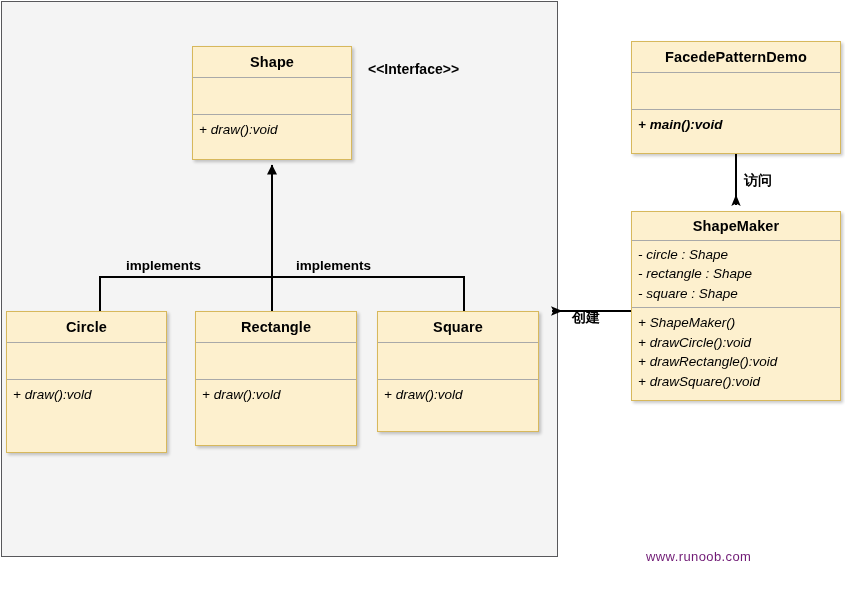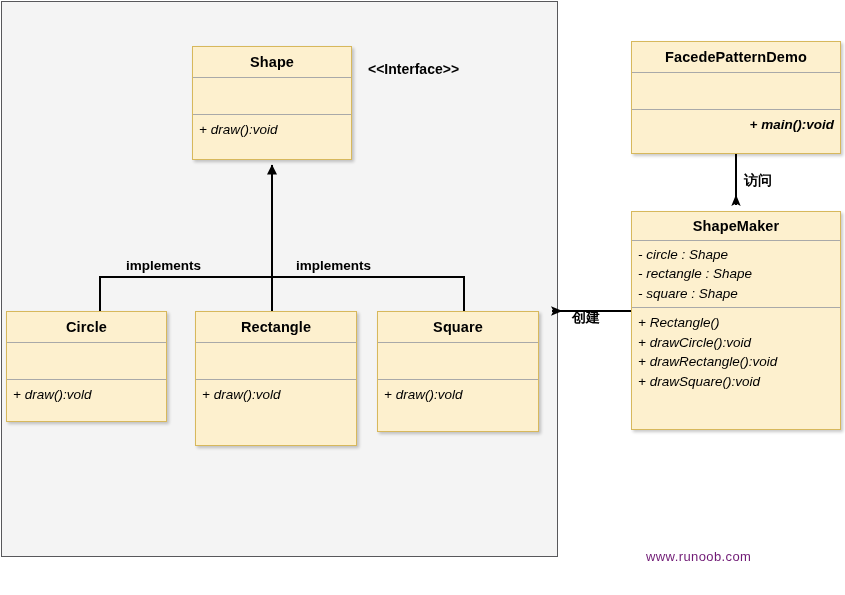--- a/index.html
+++ b/index.html
@@ -67,34 +67,33 @@
   }
   .uml-ops {
     padding: 5px 6px 6px 6px;
     font-size: 13.5px;
     color: #000;
     line-height: 1.45;
     flex: 1;
   }
   .uml-ops.bold, .uml-ops.bold div {
     font-weight: bold;
-    text-align: right;
   }
   .uml-attrs div, .uml-ops div {
     white-space: nowrap;
     font-style: italic;
   }
 
   
   .box-shape     { left: 192px; top:  46px; width: 160px; height: 114px; }
-  .box-circle    { left:   6px; top: 311px; width: 161px; height: 111px; }
+  .box-circle    { left:   6px; top: 311px; width: 161px; height: 142px; }
   .box-rectangle { left: 195px; top: 311px; width: 162px; height: 135px; }
   .box-square    { left: 377px; top: 311px; width: 162px; height: 121px; }
   .box-demo      { left: 631px; top:  41px; width: 210px; height: 113px; }
-  .box-maker     { left: 631px; top: 211px; width: 210px; height: 219px; }
+  .box-maker     { left: 631px; top: 211px; width: 210px; height: 190px; }
 
   .box-shape .uml-attrs,
   .box-circle .uml-attrs,
   .box-rectangle .uml-attrs,
   .box-square .uml-attrs,
   .box-demo .uml-attrs { height: 37px; }
 
   .box-maker .uml-name { padding: 6px 4px 5px 4px; }
 
   
@@ -208,21 +207,21 @@
   </div>
 
   <div class="uml-class box-maker">
     <div class="uml-name">ShapeMaker</div>
     <div class="uml-attrs">
       <div>- circle : Shape</div>
       <div>- rectangle : Shape</div>
       <div>- square : Shape</div>
     </div>
     <div class="uml-ops">
-      <div>+ Rectangle()</div>
+      <div>+ ShapeMaker()</div>
       <div>+ drawCircle():void</div>
       <div>+ drawRectangle():void</div>
       <div>+ drawSquare():void</div>
     </div>
   </div>
 
   <div class="label lbl-impl-left">implements</div>
   <div class="label lbl-impl-right">implements</div>
   <div class="label lbl-visit">访问</div>
   <div class="label lbl-create">创建</div>

